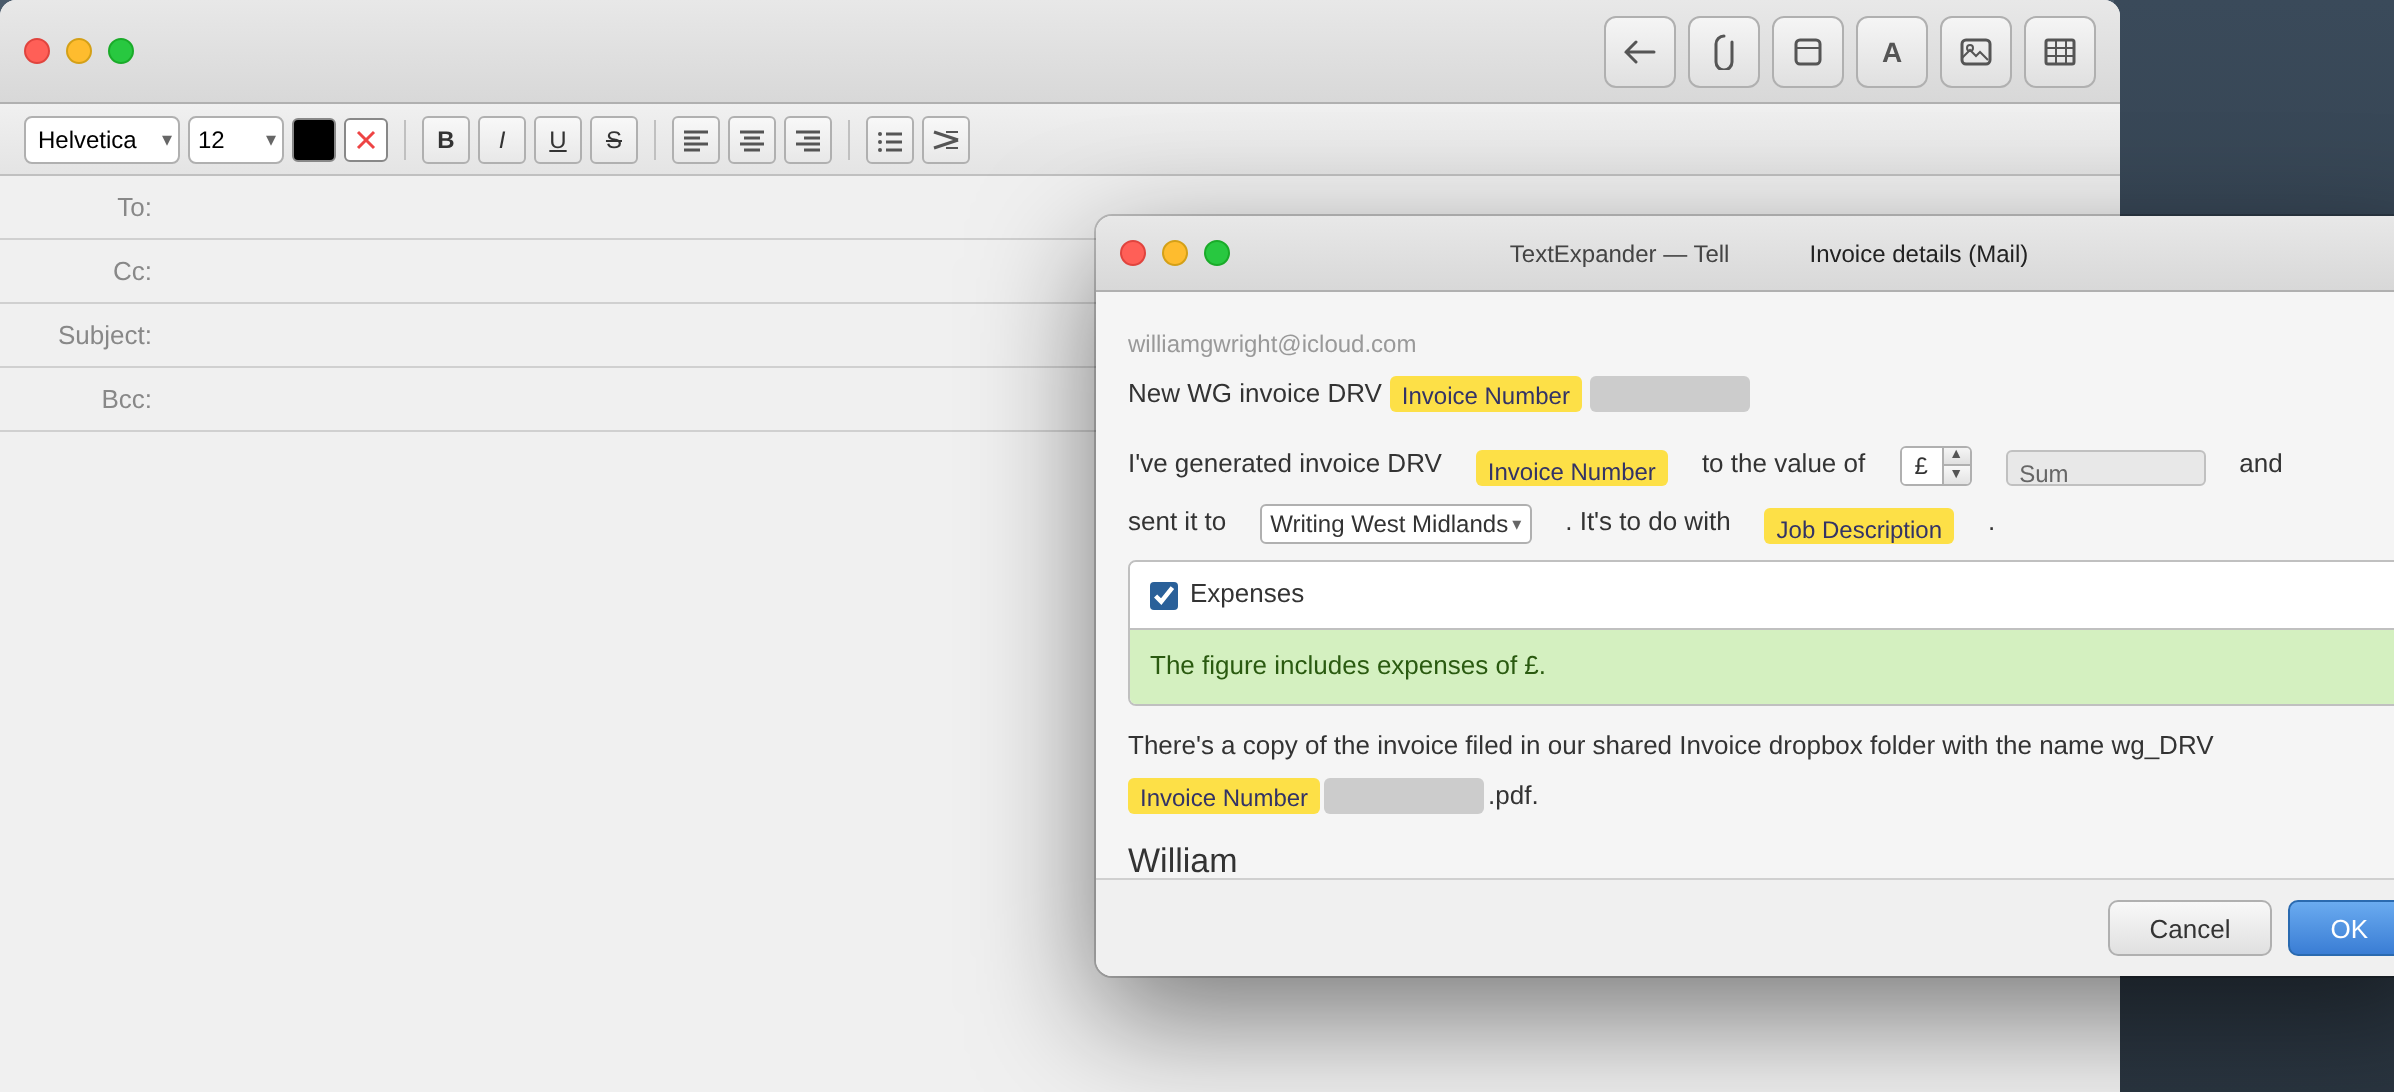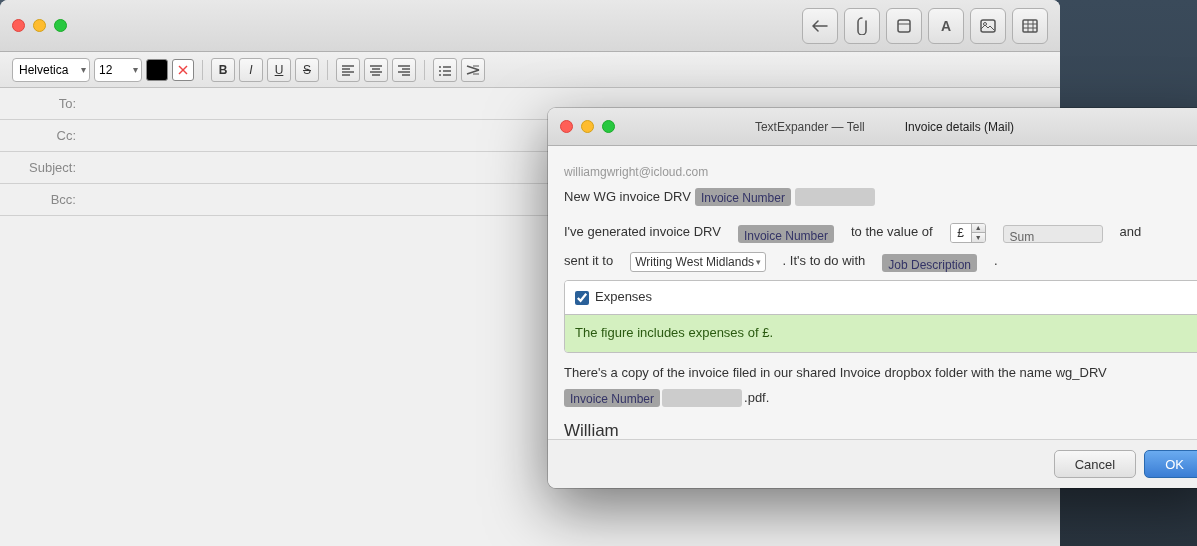--- a/index.html
+++ b/index.html
@@ -280,21 +280,21 @@
       border-radius: 3px;
       padding: 1px 6px;
       font-size: 12px;
       color: #666;
       min-width: 60px;
       height: 18px;
       vertical-align: middle;
     }
 
     .te-field-box.blue {
-      background: #a3a3a3;
+      background: #fde047;
       color: #336;
     }
 
     .te-body-row {
       display: flex;
       align-items: flex-end;
       flex-wrap: wrap;
       gap: 17px;
       margin-bottom: 6px;
       font-size: 13px;

